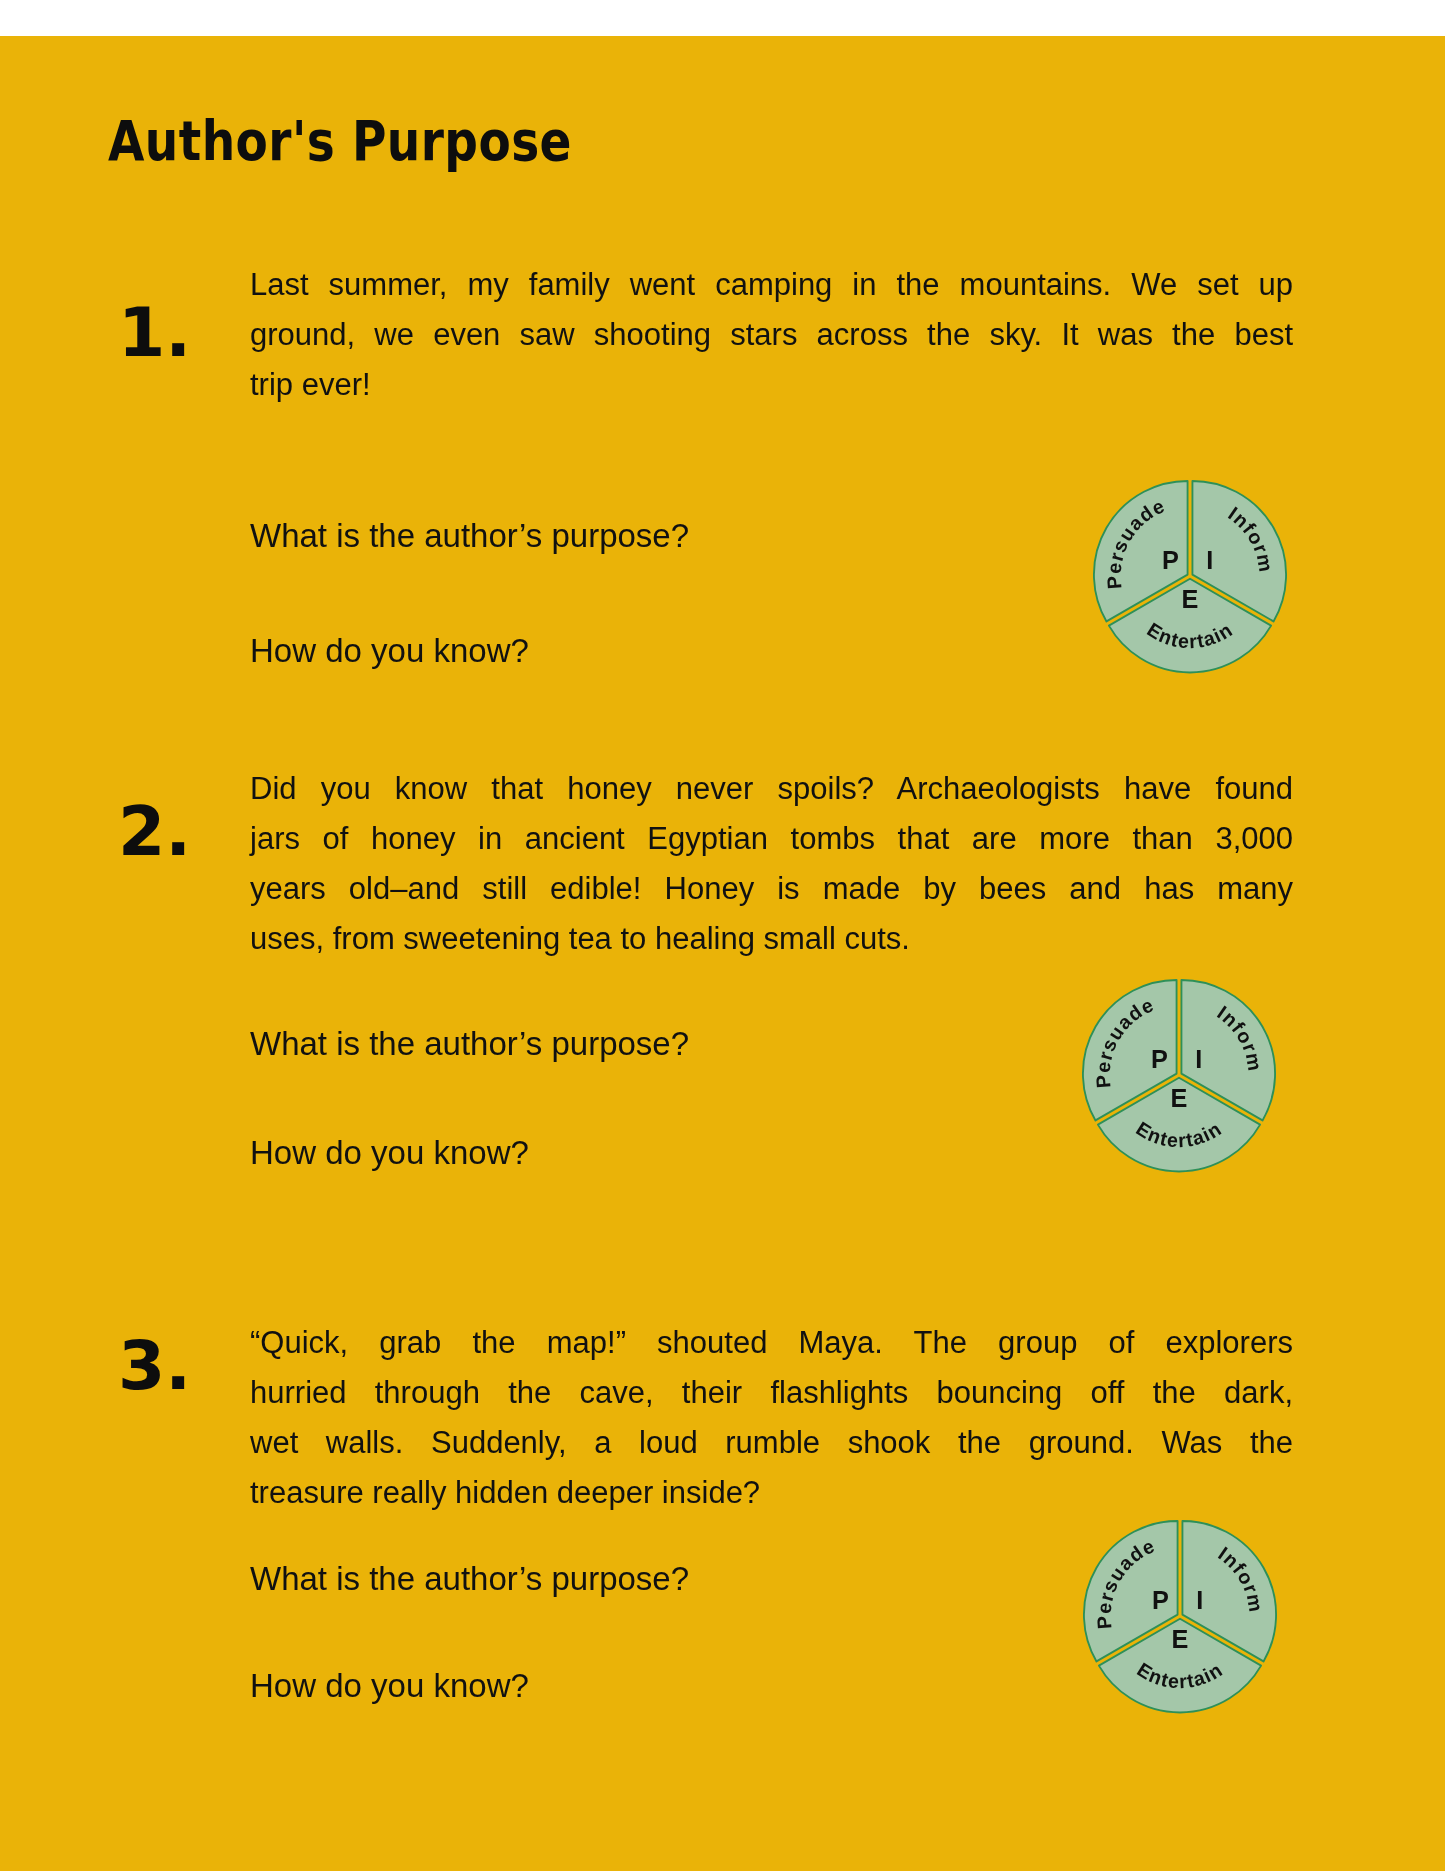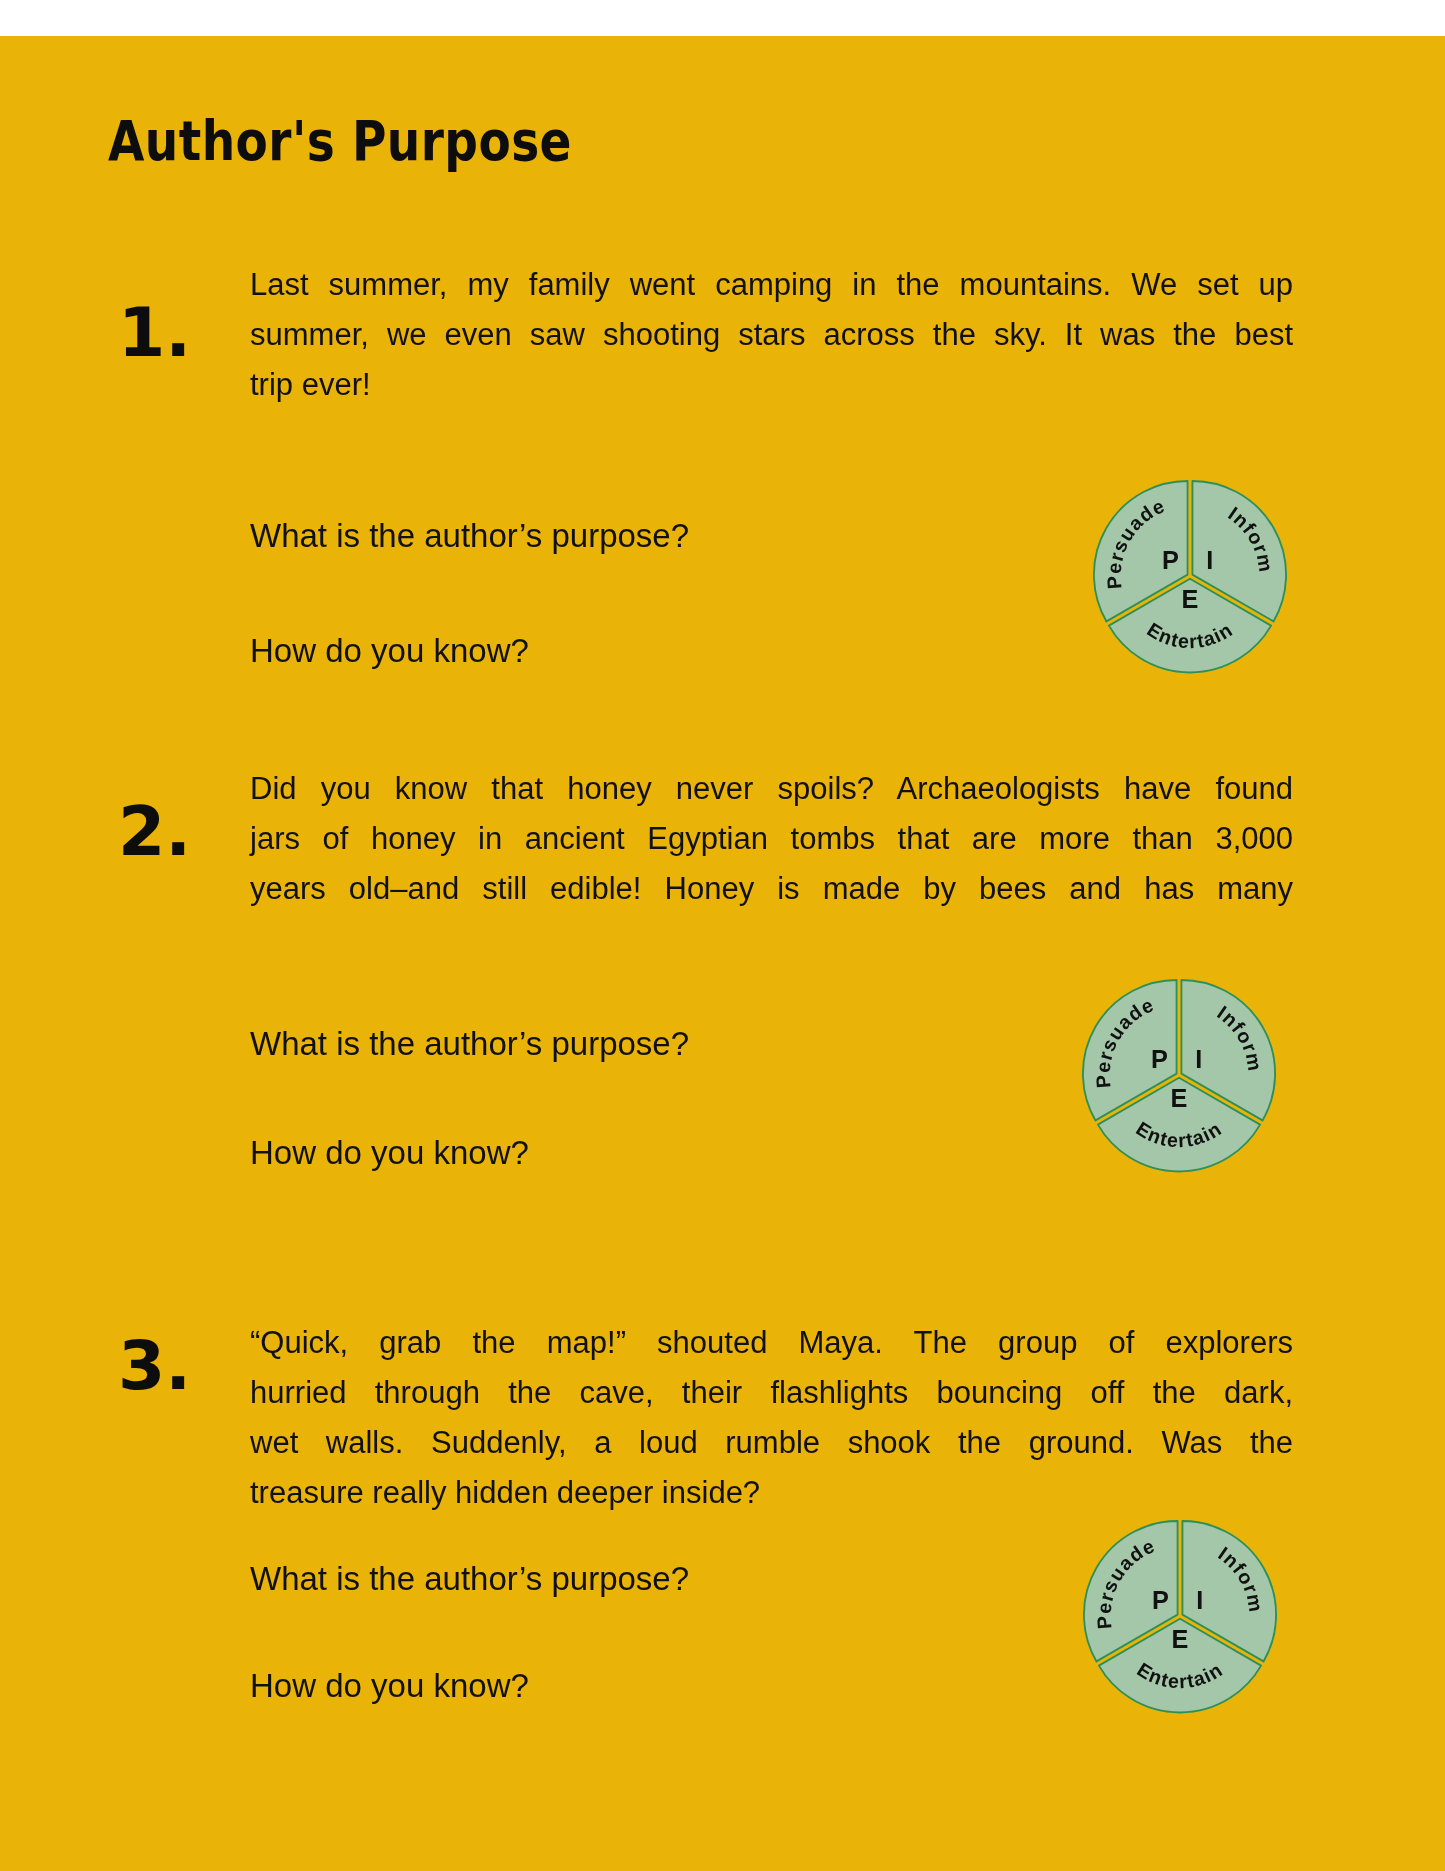--- a/index.html
+++ b/index.html
@@ -89,21 +89,21 @@
 </head>
 <body>
 
 <div class="page">
 
   <h1 class="title">Author's Purpose</h1>
 
   <div class="number" style="top:263px">1.</div>
   <div class="passage" style="top:224px">
     <div class="pline">Last summer, my family went camping in the mountains. We set up</div>
-    <div class="pline">summer, we even saw shooting stars across the sky. It was the best</div>
+    <div class="pline">ground, we even saw shooting stars across the sky. It was the best</div>
     <div class="pline last">trip ever!</div>
   </div>
   <div class="question" style="top:480px">What is the author’s purpose?</div>
   <div class="question" style="top:595px">How do you know?</div>
 
   <svg class="pie" style="left:1087px;top:437px" viewBox="-110 -110 220 220">
     <path class="slice" transform="translate(-2.6,-1.5)" d="M0,0 L0,-100 A100,100 0 0 0 -86.6,50 Z"></path>
     <path class="slice" transform="translate(2.6,-1.5)" d="M0,0 L0,-100 A100,100 0 0 1 86.6,50 Z"></path>
     <path class="slice" transform="translate(0,3)" d="M0,0 L-86.6,50 A100,100 0 0 0 86.6,50 Z"></path>
     <path id="arc-p-1" d="M -64.1,37 A 74,74 0 0 1 0,-74" fill="none"></path>
@@ -115,20 +115,21 @@
     <text class="pie-letter" x="-21" y="-7">P</text>
     <text class="pie-letter" x="21" y="-7">I</text>
     <text class="pie-letter" x="0" y="34">E</text>
   </svg>
 
   <div class="number" style="top:762px">2.</div>
   <div class="passage" style="top:728px">
     <div class="pline">Did you know that honey never spoils? Archaeologists have found</div>
     <div class="pline">jars of honey in ancient Egyptian tombs that are more than 3,000</div>
     <div class="pline">years old–and still edible! Honey is made by bees and has many</div>
+    <div class="pline last">uses, from sweetening tea to healing small cuts.</div>
   </div>
   <div class="question" style="top:988px">What is the author’s purpose?</div>
   <div class="question" style="top:1097px">How do you know?</div>
 
   <svg class="pie" style="left:1076px;top:936px" viewBox="-110 -110 220 220">
     <path class="slice" transform="translate(-2.6,-1.5)" d="M0,0 L0,-100 A100,100 0 0 0 -86.6,50 Z"></path>
     <path class="slice" transform="translate(2.6,-1.5)" d="M0,0 L0,-100 A100,100 0 0 1 86.6,50 Z"></path>
     <path class="slice" transform="translate(0,3)" d="M0,0 L-86.6,50 A100,100 0 0 0 86.6,50 Z"></path>
     <path id="arc-p-2" d="M -64.1,37 A 74,74 0 0 1 0,-74" fill="none"></path>
     <path id="arc-i-2" d="M 0,-74 A 74,74 0 0 1 64.1,37" fill="none"></path>

